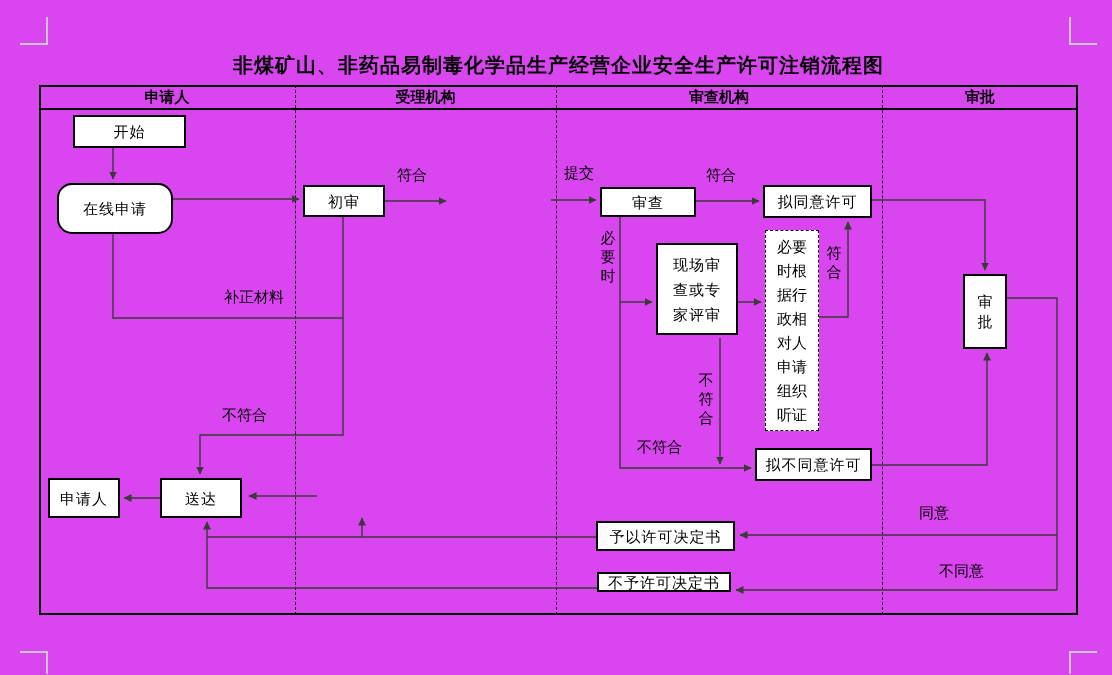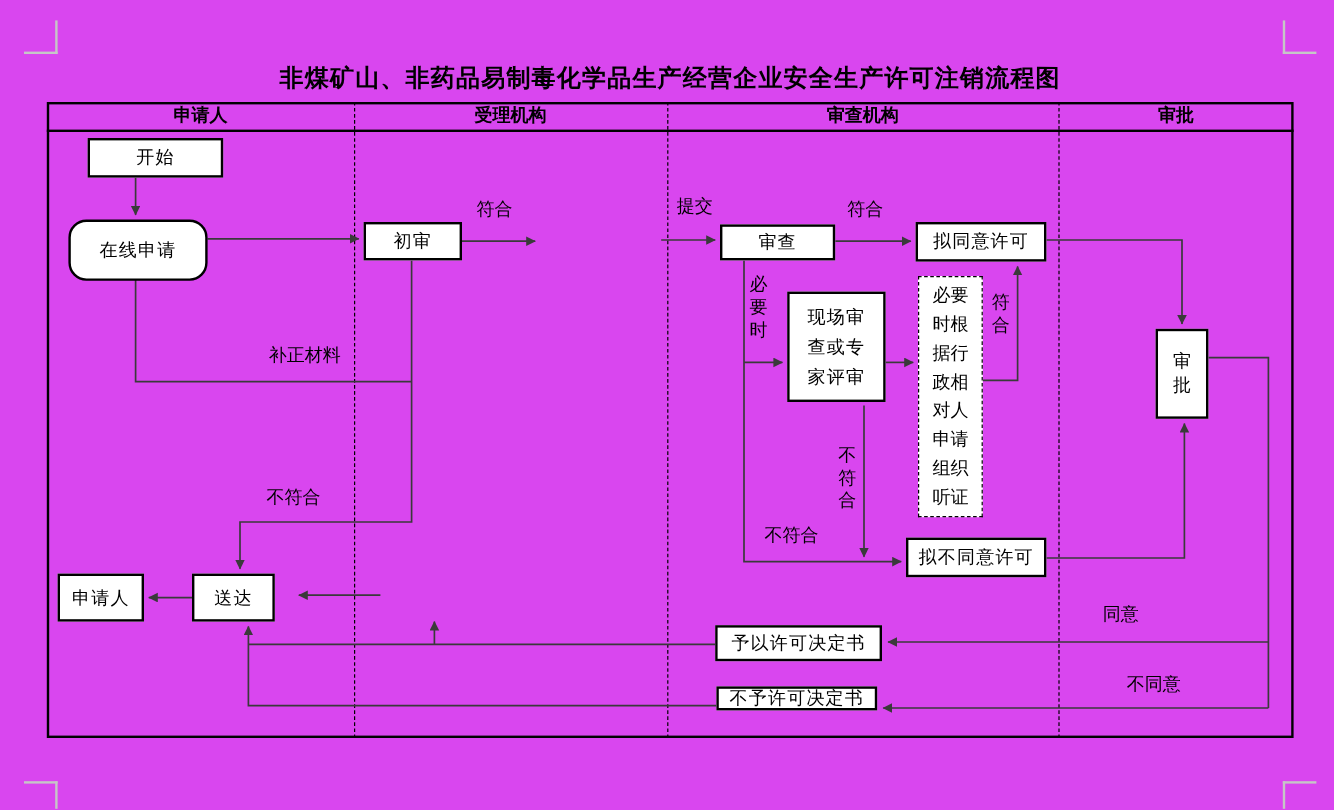--- a/index.html
+++ b/index.html
@@ -95,28 +95,28 @@
   <div class="node" style="left:57px;top:115px;width:113px;height:33px;margin-left:16px;">开始</div>
   <div class="node" style="left:57px;top:183px;width:116px;height:51px;border-radius:15px;">在线申请</div>
   <div class="node" style="left:303px;top:185px;width:82px;height:32px;">初审</div>
   <div class="node" style="left:600px;top:187px;width:96px;height:30px;">审查</div>
   <div class="node" style="left:763px;top:185px;width:109px;height:33px;">拟同意许可</div>
   <div class="node" style="left:656px;top:243px;width:82px;height:92px;padding:12px 9px;line-height:25px;">现场审查或专家评审</div>
   <div class="node dashed vtext" style="left:765px;top:230px;width:54px;height:201px;padding:0 11px;line-height:24px;">必要时根据行政相对人申请组织听证</div>
   <div class="node" style="left:755px;top:448px;width:117px;height:33px;">拟不同意许可</div>
   <div class="node vtext" style="left:963px;top:274px;width:44px;height:75px;padding:0 13px;line-height:20px;">审批</div>
   <div class="node" style="left:48px;top:478px;width:72px;height:40px;">申请人</div>
-  <div class="node" style="left:160px;top:478px;width:69px;height:40px;">送达</div>
+  <div class="node" style="left:160px;top:478px;width:82px;height:40px;">送达</div>
   <div class="node" style="left:596px;top:521px;width:139px;height:30px;">予以许可决定书</div>
   <div class="node" style="left:597px;top:572px;width:134px;height:20px;">不予许可决定书</div>
 
   <div class="lbl" style="left:397px;top:166px;">符合</div>
   <div class="lbl" style="left:564px;top:164px;">提交</div>
   <div class="lbl" style="left:706px;top:166px;">符合</div>
-  <div class="vlbl" style="left:624px;top:228px;">必要时</div>
+  <div class="vlbl" style="left:600px;top:228px;">必要时</div>
   <div class="vlbl" style="left:826px;top:243px;">符合</div>
   <div class="vlbl" style="left:698px;top:370px;">不符合</div>
   <div class="lbl" style="left:637px;top:438px;">不符合</div>
   <div class="lbl" style="left:196px;top:288px;margin-left:28px;">补正材料</div>
   <div class="lbl" style="left:222px;top:406px;">不符合</div>
   <div class="lbl" style="left:919px;top:504px;">同意</div>
   <div class="lbl" style="left:939px;top:562px;">不同意</div>
 
 </div>
 

